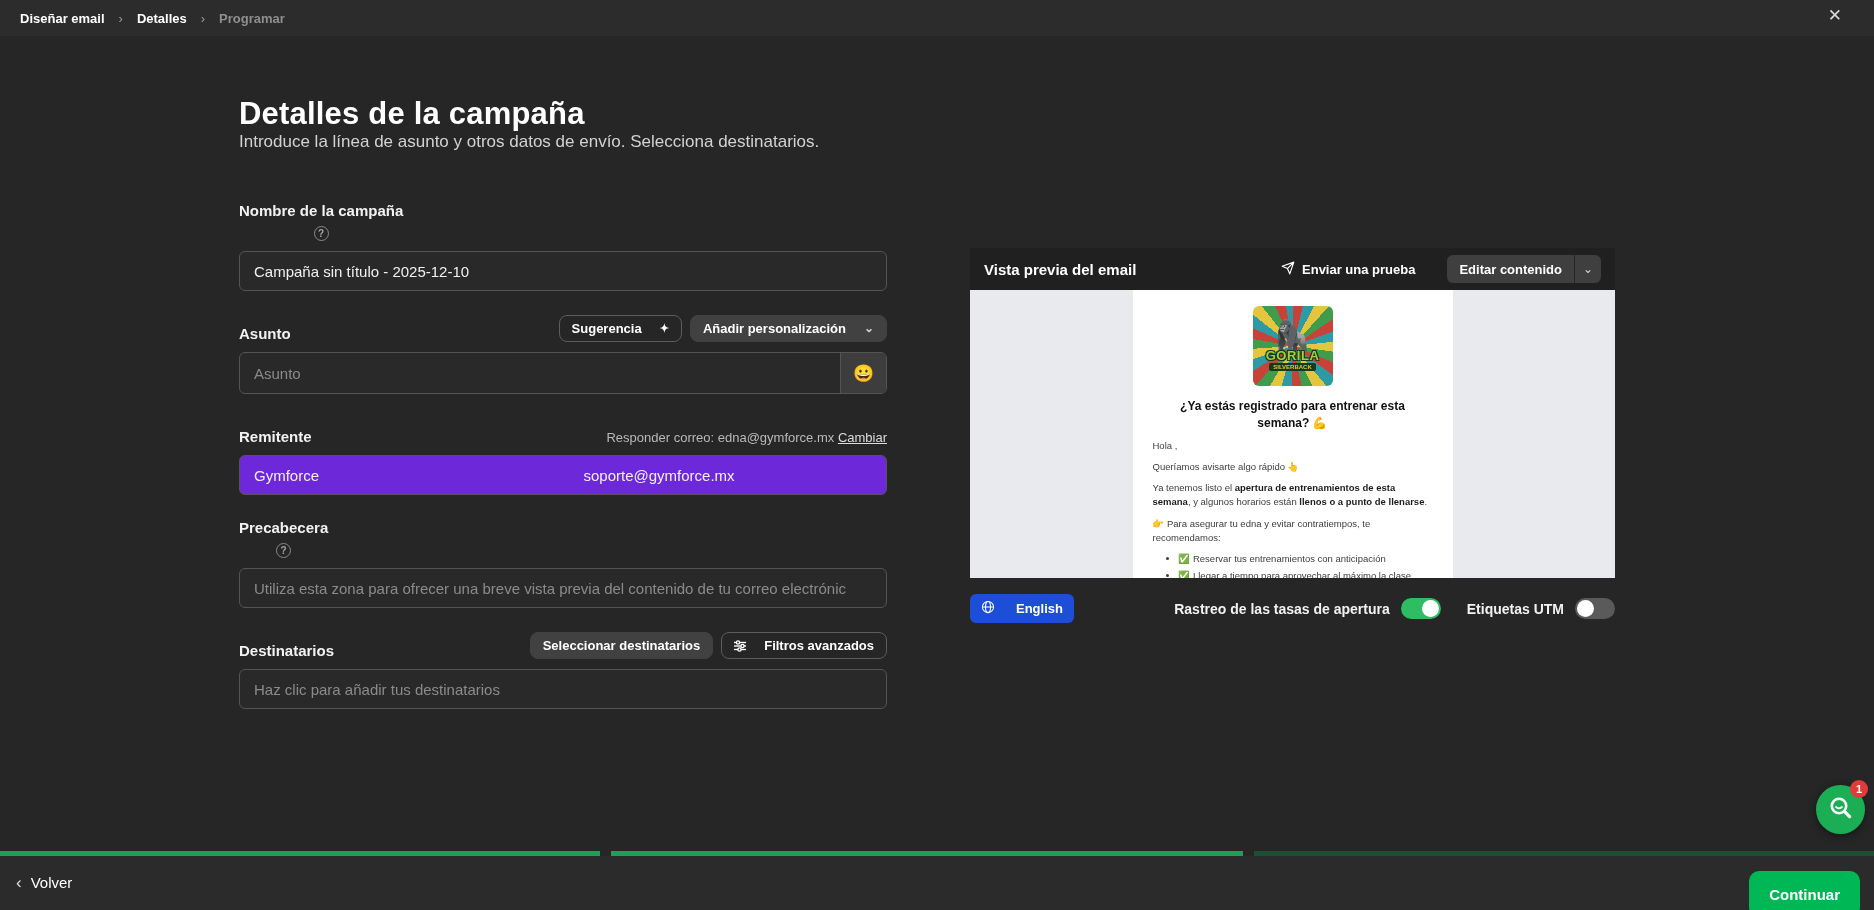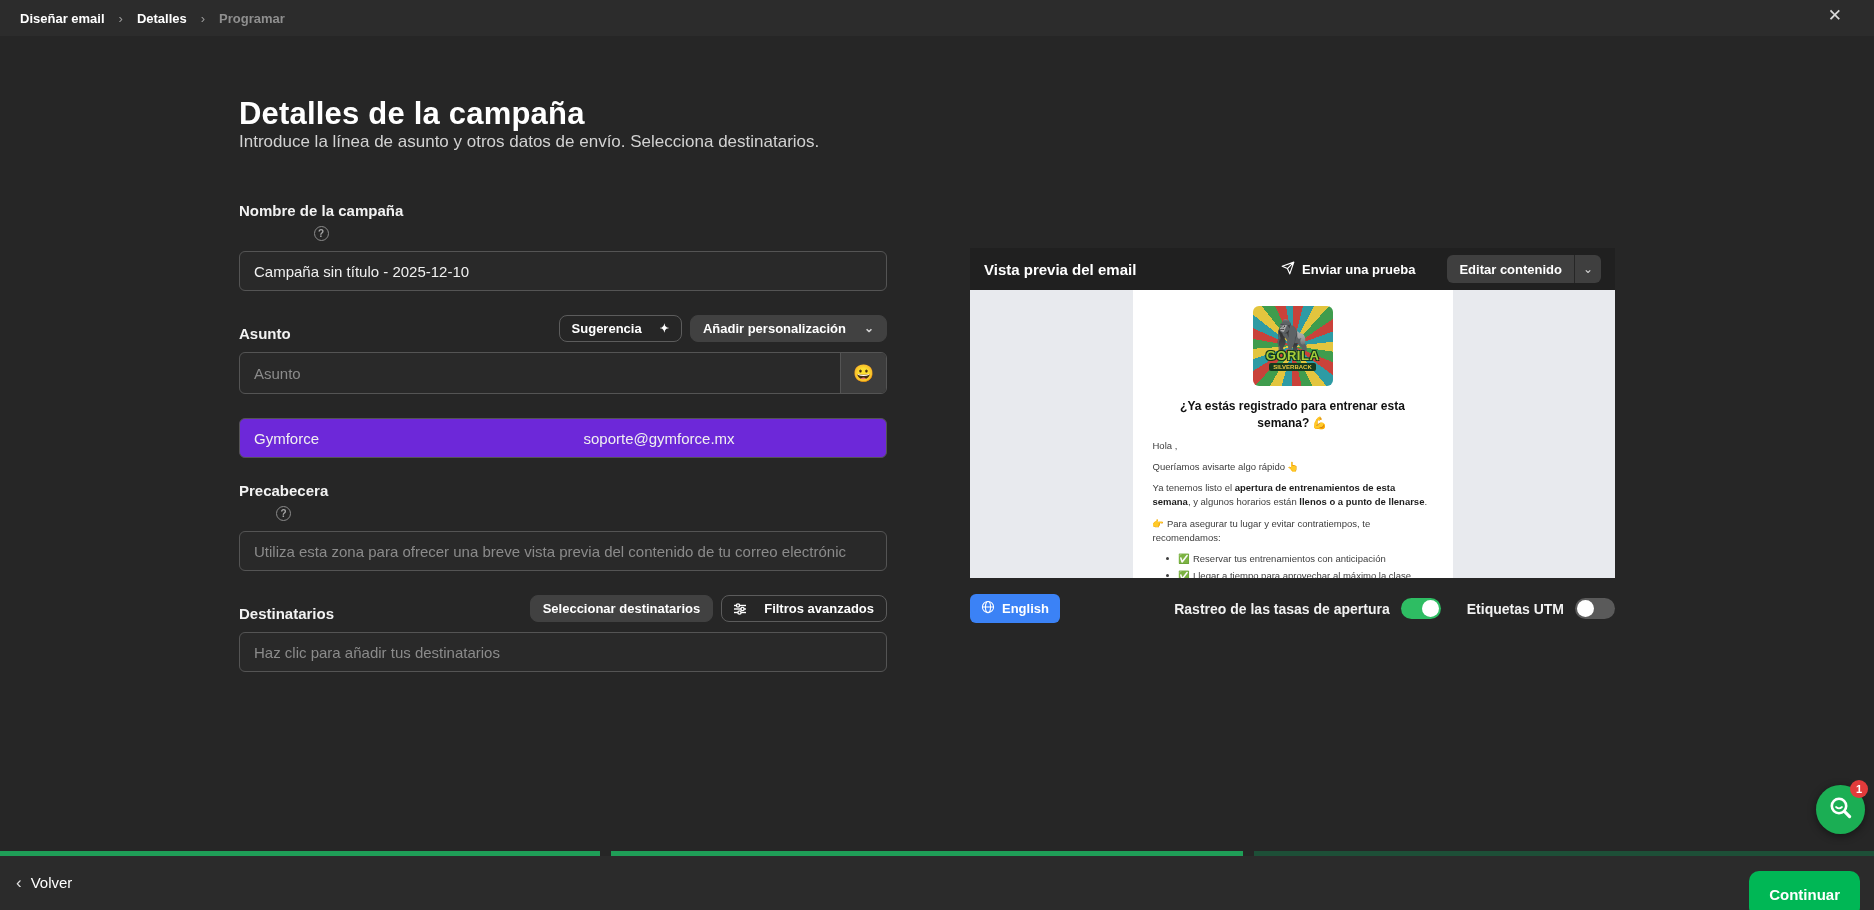--- a/index.html
+++ b/index.html
@@ -131,21 +131,21 @@
     margin:12px 6px 4px; line-height:1.4;
   }
   .email-body { font-size:9.5px; line-height:1.5; }
   .email-body p { margin:7px 0; }
   .email-body .b { font-weight:800; color:#1d1d1d; }
   .email-body ul { margin:4px 0 6px 14px; padding-left:12px; }
   .email-body li { margin:3px 0; }
 
   .controls { margin-top:16px; display:flex; align-items:center; }
   .lang-pill {
-    display:flex; align-items:center; gap:7px; background:#3b82f6; border:none;
+    display:flex; align-items:center; gap:21px; background:#1d4ed8; border:none;
     color:#fff; font-weight:700; font-size:13px; padding:6px 11px; border-radius:6px;
   }
   .ctrl-right { margin-left:auto; display:flex; align-items:center; gap:26px; }
   .ctrl-group { display:flex; align-items:center; gap:11px; }
   .ctrl-label { font-size:14px; font-weight:700; color:#f2f2f2; }
   .toggle { width:40px; height:21px; border-radius:11px; position:relative; border:none; }
   .toggle .knob { width:17px; height:17px; border-radius:50%; background:#fff; position:absolute; top:2px; }
   .toggle.on  { background:#2ebd63; }
   .toggle.on .knob  { right:2px; }
   .toggle.off { background:#5a5a5a; }
@@ -232,20 +232,29 @@
     </div>
     <div class="subject-wrap">
       <input type="text" placeholder="Asunto" style="">
       <button class="emoji-btn">
         <span>😀</span>
       </button>
     </div>
   </div>
 
   <div class="form-group">
+    <div class="label-row">
+      <span class="field-label">
+        <span>Remitente</span>
+      </span>
+      <span class="reply-note">
+        <span>Responder correo: edna@gymforce.mx</span>
+        <span class="link">Cambiar</span>
+      </span>
+    </div>
     <div class="sender-wrap">
       <input class="sender-name" type="text" value="Gymforce" style="">
       <input class="sender-email" type="text" value="soporte@gymforce.mx" style="">
     </div>
   </div>
 
   <div class="form-group">
     <div class="label-row">
       <span class="field-label">
         <span>Precabecera</span>
@@ -307,21 +316,21 @@
       <div class="logo">
         <span class="logo-ape">🦍</span>
         <span class="logo-t1">GORILA</span>
         <span class="logo-t2">SILVERBACK</span>
       </div>
       <div class="email-heading">¿Ya estás registrado para entrenar esta semana? 💪</div>
       <div class="email-body">
           <p><span>Hola ,</span></p>
           <p><span>Queríamos avisarte algo rápido 👆</span></p>
           <p><span>Ya tenemos listo el </span><span class="b">apertura de entrenamientos de esta semana</span><span>, y algunos horarios están </span><span class="b">llenos o a punto de llenarse</span><span>.</span></p>
-          <p><span>👉 Para asegurar tu lugar y evitar contratiempos, te recomendamos:</span></p>
+          <p><span>👉 Para asegurar tu edna y evitar contratiempos, te recomendamos:</span></p>
           <ul>
             <li><span>✅ Reservar tus entrenamientos con anticipación</span></li>
             <li><span>✅ Llegar a tiempo para aprovechar al máximo la clase</span></li>
           </ul>
         </div>
     </div>
   </div>
 
   <div class="controls">
     <button class="lang-pill">

